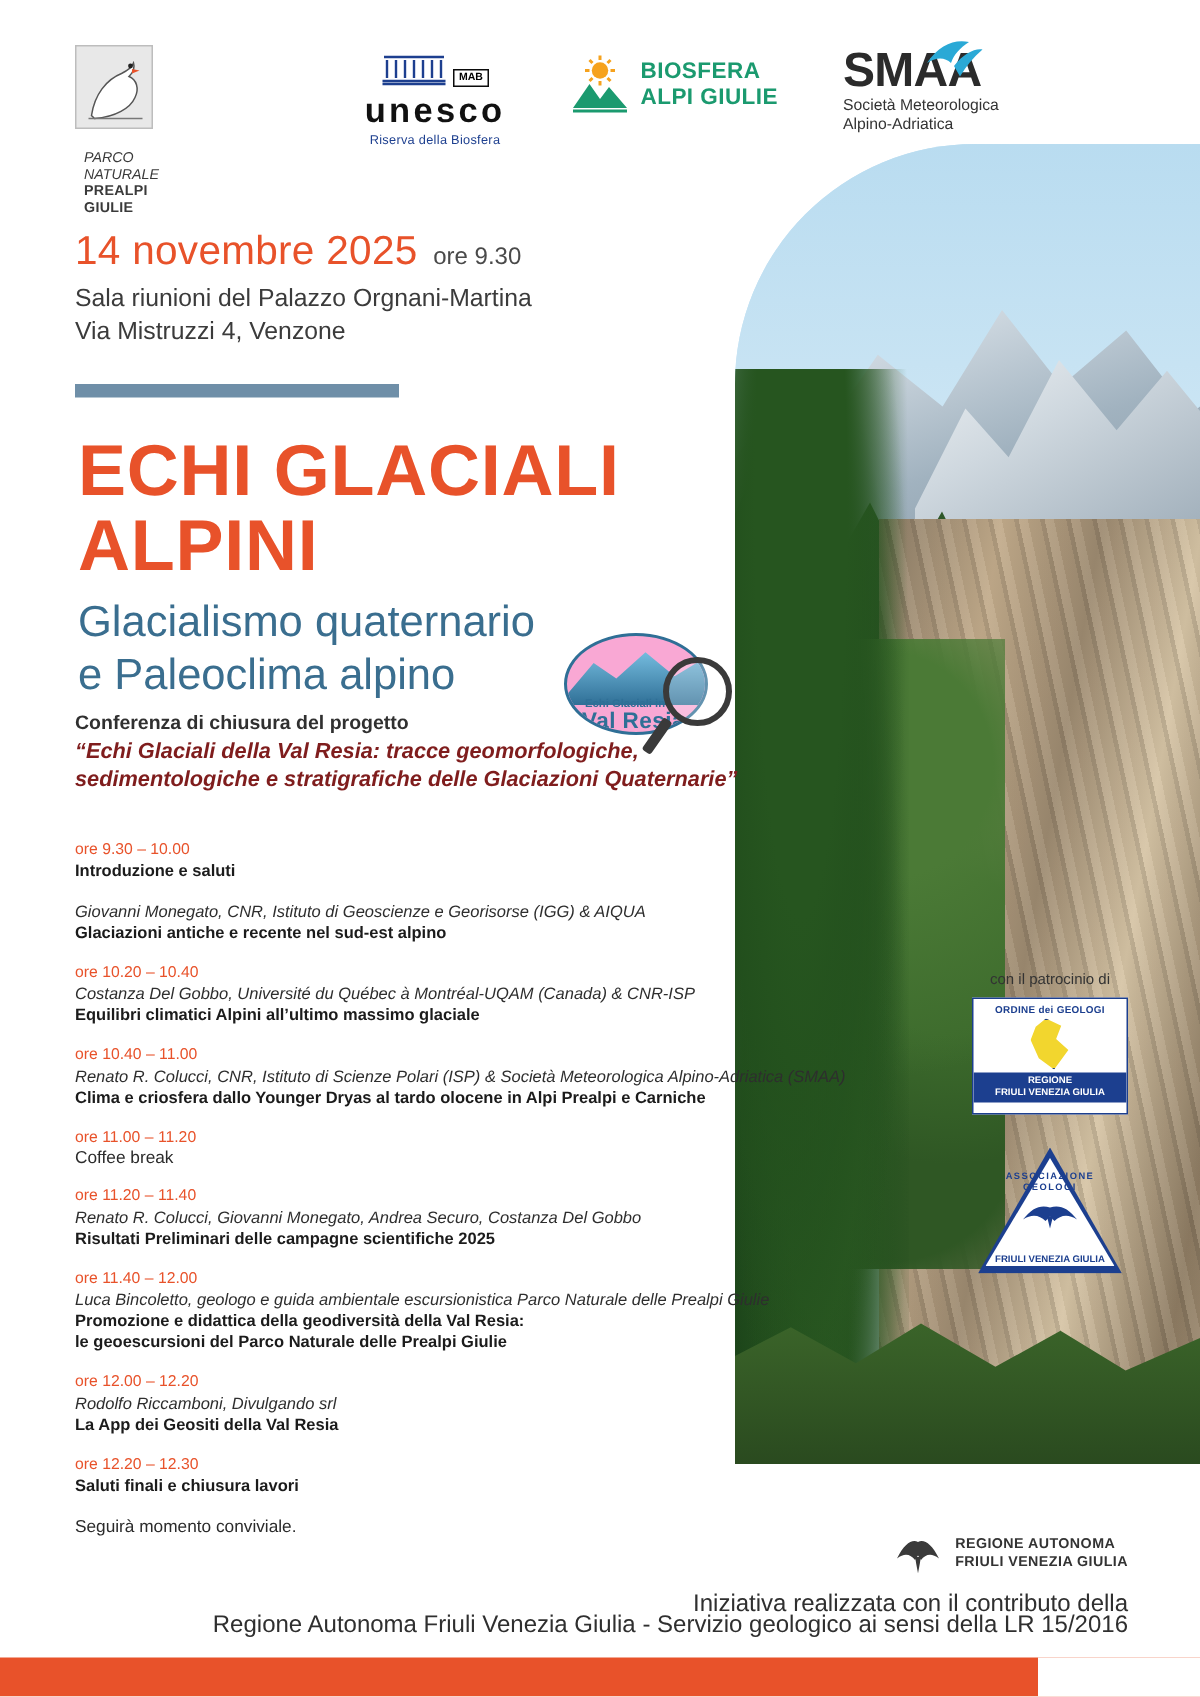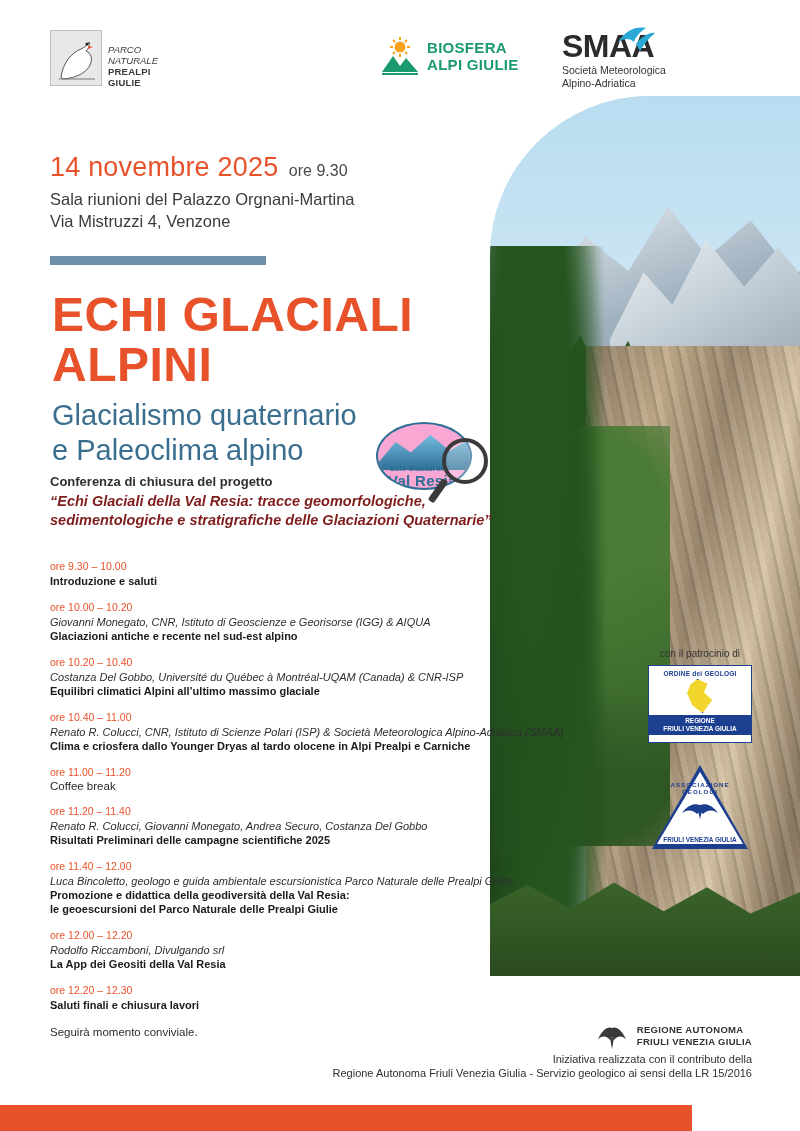--- a/index.html
+++ b/index.html
@@ -8,21 +8,21 @@
     background: #ffffff;
     font-family: "Liberation Sans", sans-serif;
     position: relative;
     overflow: hidden;
   }
   .poster { position: relative; width: 800px; height: 1131px; }
 
   
   .logobar { position: absolute; top: 30px; left: 50px; width: 700px; height: 70px; }
 
-  .logo-parco { position: absolute; left: 0; top: 0; display: flex; align-items: flex-start; }
+  .logo-parco { position: absolute; left: 0; top: 0; display: flex; align-items: flex-start; flex-direction: column; }
   .logo-parco-mark {
     width: 52px; height: 56px; background: #e8e8e8; border: 1px solid #bdbdbd;
     position: relative; overflow: hidden;
   }
   .swan {
     position: absolute; left: 6px; top: 6px; width: 40px; height: 44px;
   }
   .logo-parco-txt {
     margin-left: 6px; font-size: 9.5px; line-height: 11px; color: #3a3a3a;
     font-style: italic; padding-top: 14px;
@@ -196,22 +196,22 @@
   .assoc-txt { position:absolute; left: 0; right: 0; bottom: 6px; text-align:center; font-size: 6.4px; color:#1c3f8f; font-weight:bold;}
   .assoc-arc { position:absolute; left:0; right:0; top: 16px; text-align:center; font-size: 6.2px; color:#1c3f8f; font-weight:bold; letter-spacing: 1px;}
 
   
   .region-logo {
     position: absolute; right: 48px; bottom: 78px; display: flex; align-items: center; gap: 8px;
   }
   .rl-eagle { width: 34px; height: 34px; position: relative; }
   .rl-txt { font-size: 9.5px; line-height: 12px; color: #333; font-weight: bold; letter-spacing: .3px; }
   .footnote {
-    position: absolute; right: 48px; bottom: 51px; text-align: right;
-    font-size: 11px; color: #2f2f2f; line-height: 14px;
+    position: absolute; right: 48px; bottom: 40px; text-align: right;
+    font-size: 16px; color: #2f2f2f; line-height: 14px;
   }
 
   .botbar { position: absolute; left: 0; bottom: 0; width: 800px; height: 26px; background: #e8522a; }
   .botbar-white { position:absolute; right: 0; bottom: 0; width: 108px; height: 26px; background:#ffffff;}
 </style>
 </head>
 <body>
 
 <div class="poster">
 
@@ -227,20 +227,30 @@
         </svg>
       </div>
       <div class="logo-parco-txt">
         <span>PARCO</span><br>
         <span>NATURALE</span><br>
         <b>PREALPI</b><br>
         <b>GIULIE</b>
       </div>
     </div>
 
+    <div class="logo-unesco">
+      <div class="unesco-top">
+        <svg class="temple" viewBox="0 0 44 24">
+          <path d="M2 4 h40 M4 6 v12 M10 6 v12 M16 6 v12 M22 6 v12 M28 6 v12 M34 6 v12 M40 6 v12 M1 20 h42 M1 22 h42" stroke="#1d3f8f" stroke-width="1.6" fill="none"></path>
+        </svg>
+        <div class="mab"><span>MAB</span></div>
+      </div>
+      <div class="unesco-word">unesco</div>
+      <div class="unesco-sub">Riserva della Biosfera</div>
+    </div>
 
     <div class="logo-biosfera">
       <svg class="bios-mark" viewBox="0 0 40 40">
         <circle cx="20" cy="11" r="5.5" fill="#f6a21d"></circle>
         <g stroke="#f6a21d" stroke-width="2">
           <path d="M20 1 v3 M20 18 v3 M10 11 h3 M27 11 h3 M13 4 l2 2 M25 16 l2 2 M27 4 l-2 2 M15 16 l-2 2"></path>
         </g>
         <path d="M2 36 L13 20 L20 30 L26 22 L38 36 Z" fill="#1b9a6f"></path>
         <path d="M2 38 h36" stroke="#1b9a6f" stroke-width="2"></path>
       </svg>
@@ -314,21 +324,20 @@
   </div>
 
   <div class="prog">
 
     <div class="slot">
       <div class="time">ore 9.30 – 10.00</div>
       <div class="ttl">Introduzione e saluti</div>
     </div>
 
     <div class="slot">
-      <div class="time">ore 10.00 – 10.20</div>
       <div class="spk">Giovanni Monegato, CNR, Istituto di Geoscienze e Georisorse (IGG) &amp; AIQUA</div>
       <div class="ttl">Glaciazioni antiche e recente nel sud-est alpino</div>
     </div>
 
     <div class="slot">
       <div class="time">ore 10.20 – 10.40</div>
       <div class="spk">Costanza Del Gobbo, Université du Québec à Montréal-UQAM (Canada) &amp; CNR-ISP</div>
       <div class="ttl">Equilibri climatici Alpini all’ultimo massimo glaciale</div>
     </div>
 

